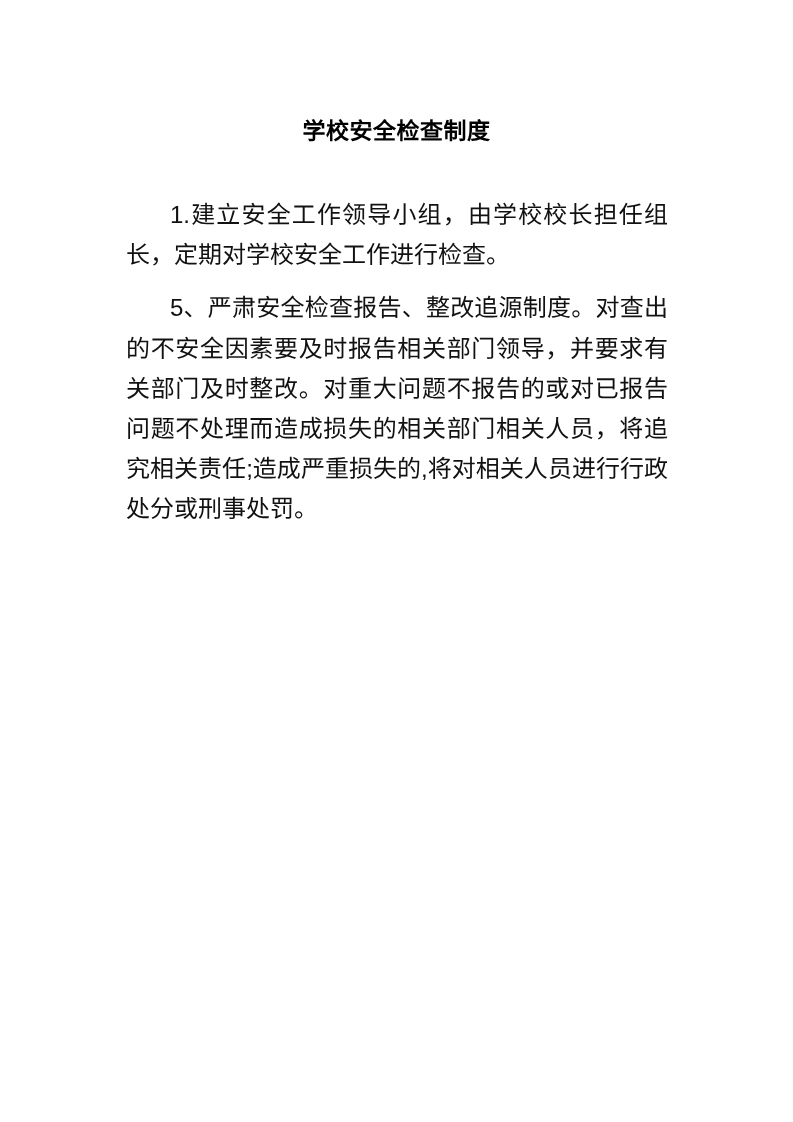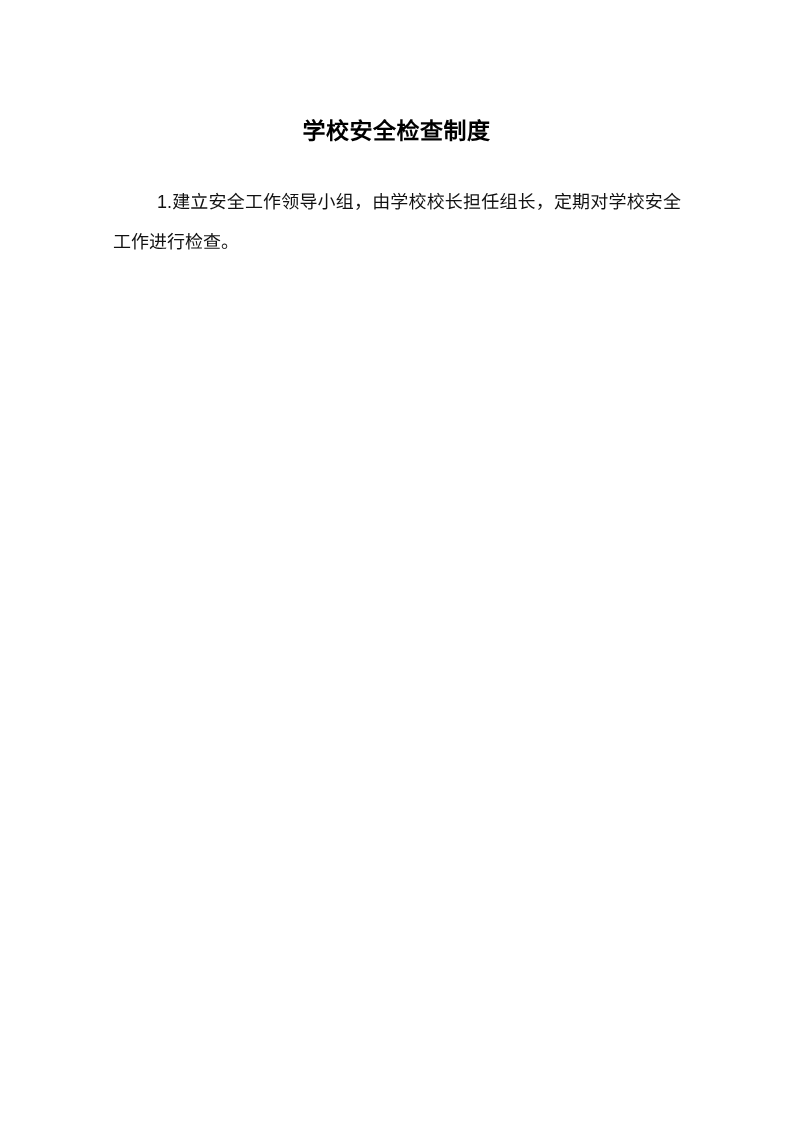--- a/index.html
+++ b/index.html
@@ -31,37 +31,38 @@
     line-height: 30px;
     color: #000000;
   }
   .body-block {
     position: absolute;
     left: 113px;
     top: 182px;
     width: 568px;
   }
   .para {
-    margin: 0;
+    margin: 13px;
     padding: 0;
-    font-size: 18px;
+    font-size: 24px;
     line-height: 40.2px;
     text-align: justify;
     text-align-last: left;
     text-justify: inter-ideograph;
     text-indent: 44px;
     color: #111111;
     word-break: break-all;
     letter-spacing: 0px;
   }
 </style>
 </head>
 <body>
 
 <div class="page">
 
   <h1 class="doc-title">学校安全检查制度</h1>
 
   <div class="body-block">
     <p class="para">1.建立安全工作领导小组，由学校校长担任组长，定期对学校安全工作进行检查。</p>
+    <p class="para">5、严肃安全检查报告、整改追源制度。对查出的不安全因素要及时报告相关部门领导，并要求有关部门及时整改。对重大问题不报告的或对已报告问题不处理而造成损失的相关部门相关人员，将追究相关责任;造成严重损失的,将对相关人员进行行政处分或刑事处罚。</p>
   </div>
 
 </div>
 
 </body></html>

